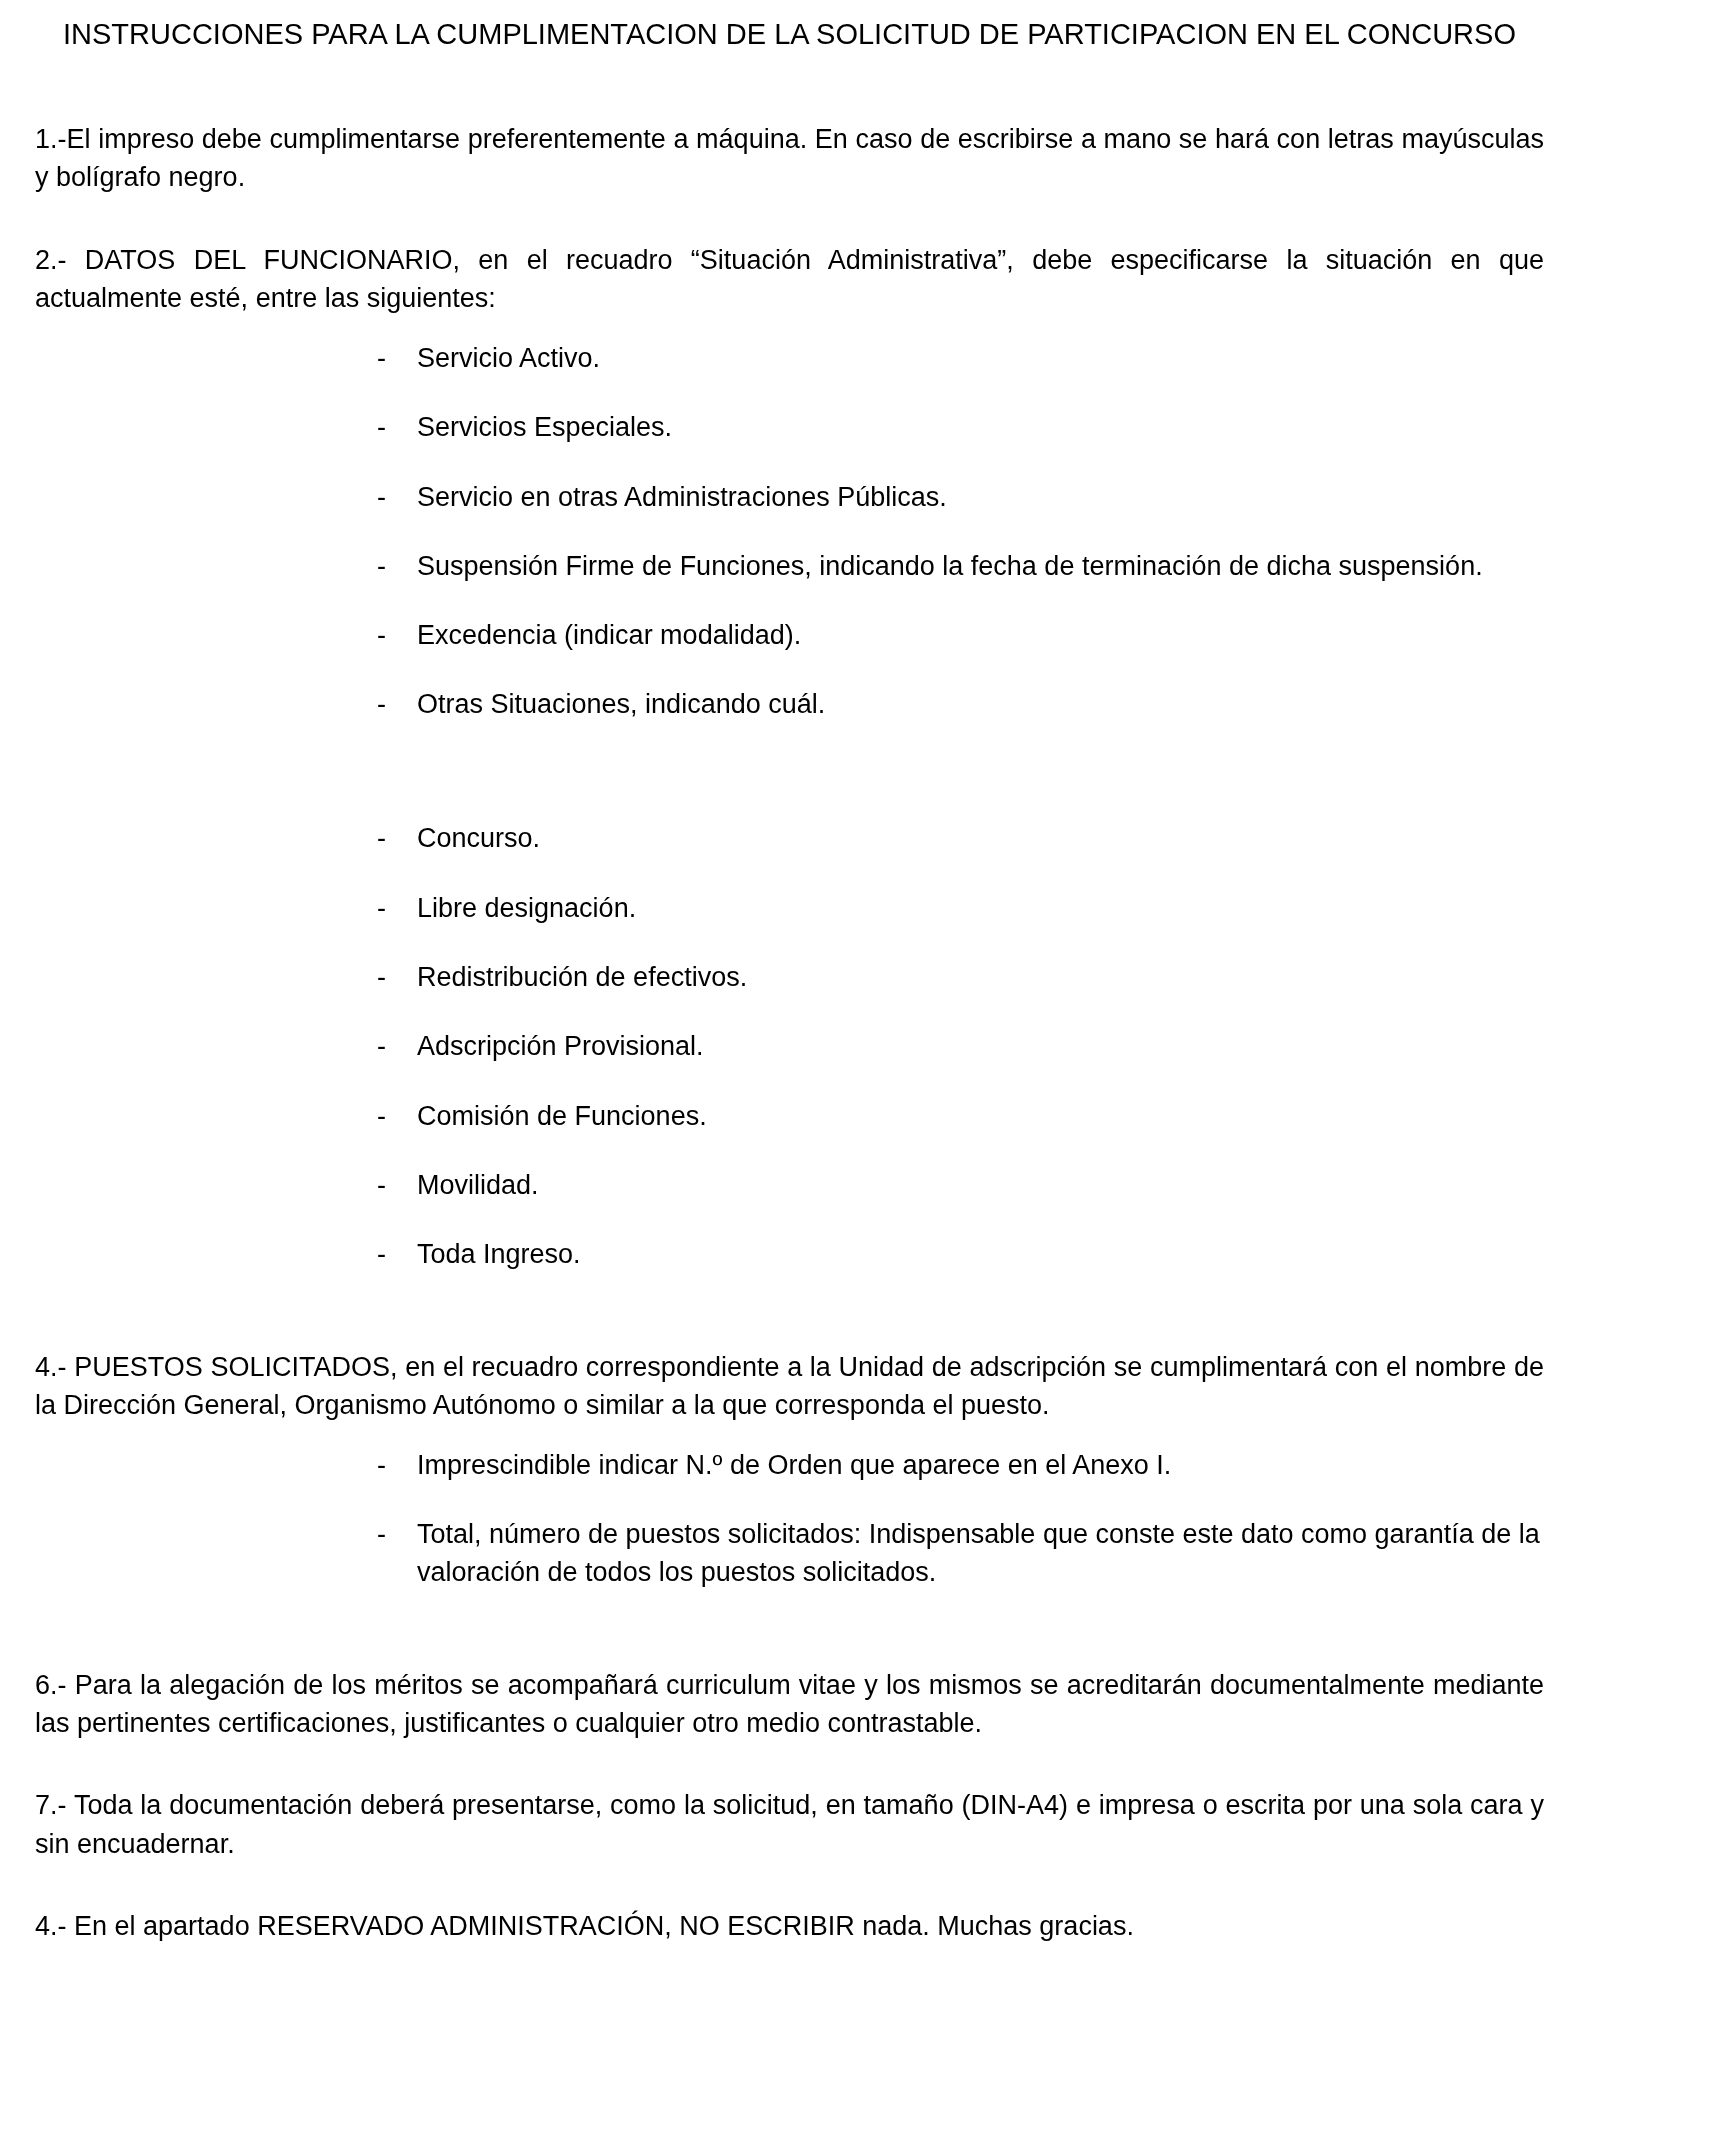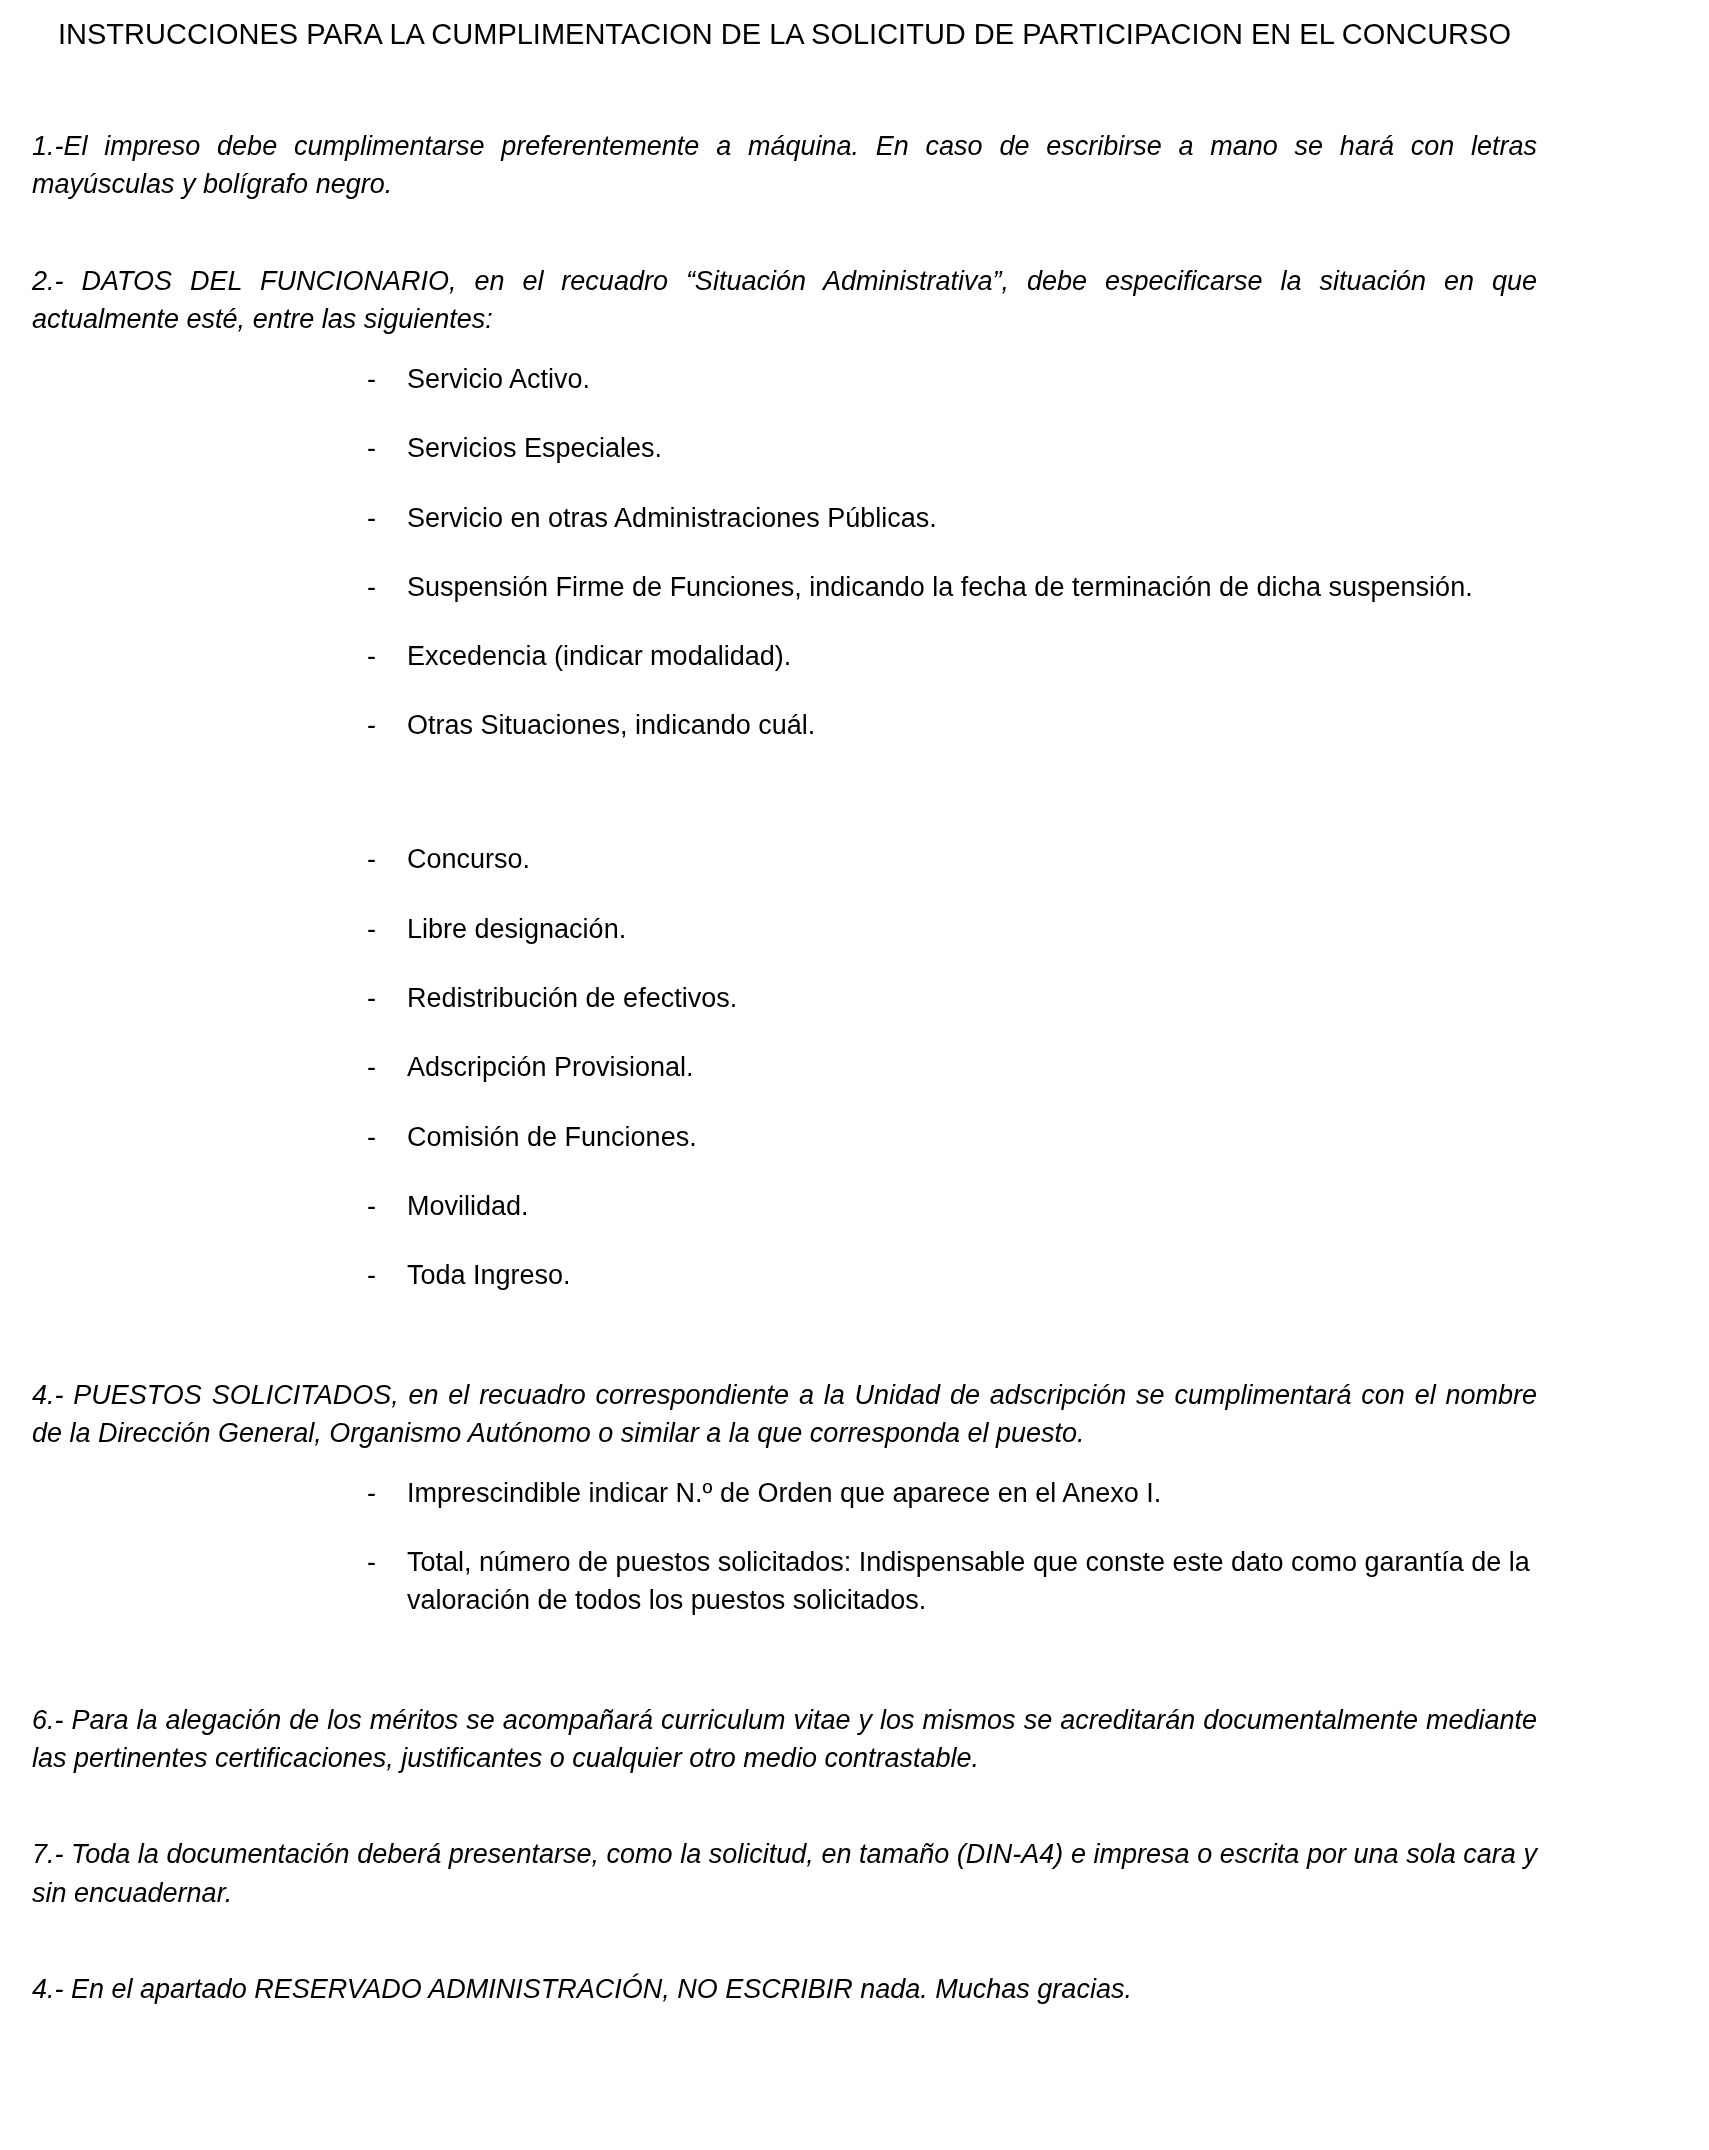--- a/index.html
+++ b/index.html
@@ -8,41 +8,40 @@
     background: #ffffff;
     color: #000000;
     font-family: "Liberation Sans", "DejaVu Sans", sans-serif;
     font-size: 27px;
     line-height: 1.42;
   }
   .page {
     width: 1569px;
     min-height: 2151px;
     box-sizing: border-box;
-    padding: 15px 25px 25px 25px;
+    padding: 15px 25px 25px 35px;
     background: #ffffff;
   }
   .doc-title {
     font-size: 29px;
     font-weight: 400;
     text-align: center;
     margin: 0 0 66px 0;
     line-height: 1.35;
   }
   .section {
     display: flow-root;
     margin-bottom: 44px;
   }
   .section:last-child {
     margin-bottom: 0;
   }
   .para {
-    margin: 7px;
+    margin: 0;
     text-align: justify;
-    font-style: italic;
   }
   .items {
     margin: 21.4px 0 30px 0;
     padding-left: 342px;
   }
   .item {
     display: flex;
     align-items: flex-start;
     margin-bottom: 31px;
   }

